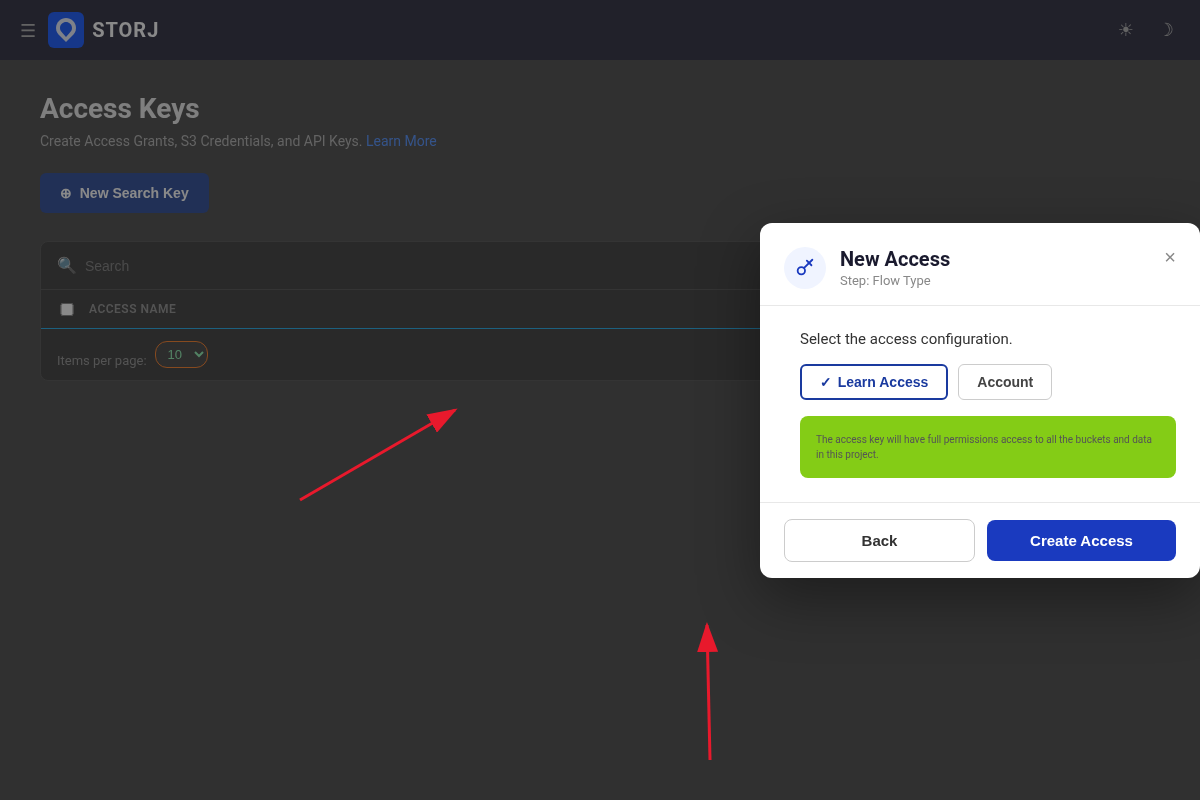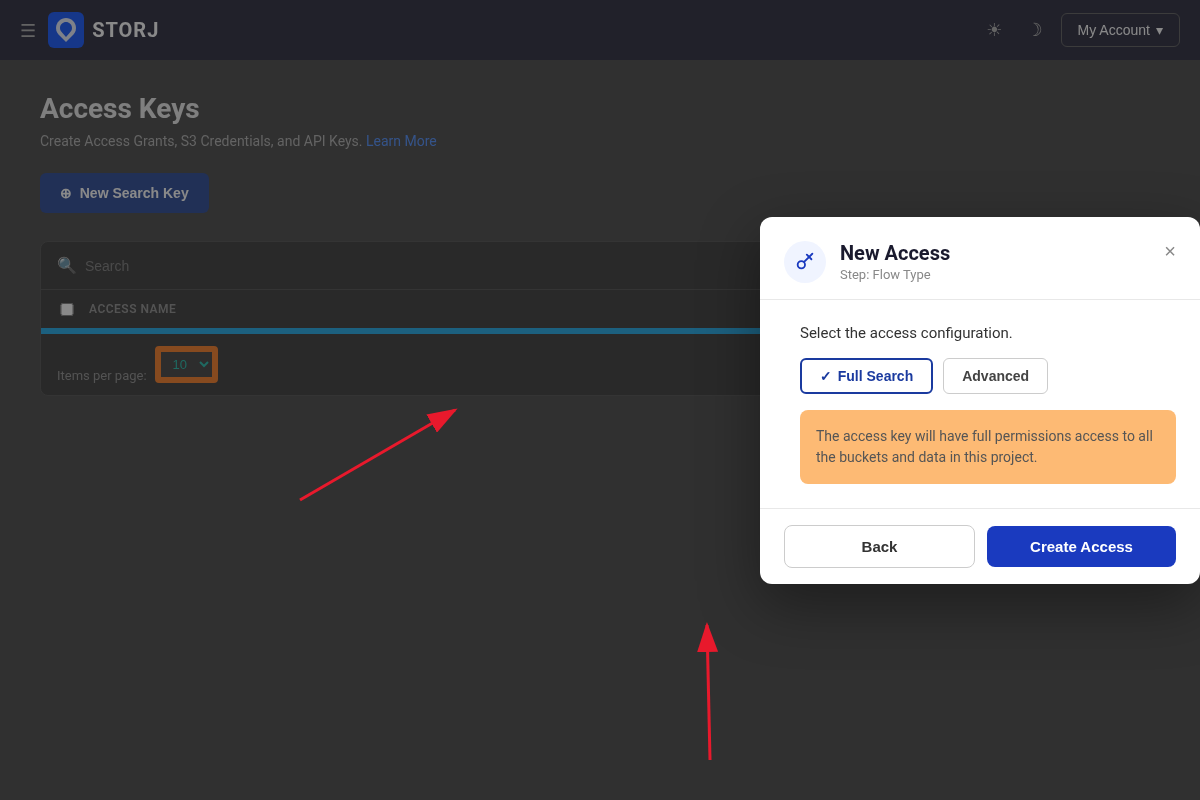--- a/index.html
+++ b/index.html
@@ -128,21 +128,21 @@
       border: none;
       color: #a3a3a3;
       font-size: 14px;
       outline: none;
       width: 200px;
     }
     .table-header {
       display: flex;
       align-items: center;
       padding: 12px 16px;
-      border-bottom: 6px solid #0ea5e9;
+      border-bottom: 1px solid #0ea5e9;
       gap: 12px;
     }
     .col-checkbox {
       width: 20px;
     }
     .col-name {
       color: #888;
       font-size: 12px;
       font-weight: 600;
       letter-spacing: 0.5px;
@@ -155,24 +155,24 @@
     }
     .items-per-page {
       display: flex;
       align-items: flex-end;
       gap: 8px;
       color: #888;
       font-size: 13px;
     }
     .items-select {
       background: #333;
-      border: 6px solid #f97316;
-      color: #14b8a6;
+      border: 1px solid #f97316;
+      color: #86efac;
       padding: 4px 8px;
-      border-radius: 4px;
+      border-radius: 12px;
       font-size: 13px;
     }
     .pagination {
       display: flex;
       align-items: center;
       gap: 8px;
       color: #666;
       font-size: 14px;
     }
     .page-btn {
@@ -274,24 +274,24 @@
       display: flex;
       align-items: center;
       gap: 6px;
     }
     .option-btn.unselected {
       background: white;
       border: 1.5px solid #ccc;
       color: #444;
     }
     .description-box {
-      background: #fdba74;
+      background: #84cc16;
       border-radius: 8px;
       padding: 16px;
-      font-size: 14px;
+      font-size: 10px;
       color: #555;
       line-height: 1.5;
     }
     .modal-footer {
       padding: 16px 24px;
       display: flex;
       align-items: center;
       justify-content: space-between;
       border-top: 1px solid #e8e8e8;
       gap: 12px;
@@ -345,24 +345,20 @@
         <rect width="36" height="36" rx="6" fill="#0149FF"></rect>
         <path d="M18 6C13 6 8 10 8 16C8 20 10 22 12 24L18 30L24 24C26 22 28 20 28 16C28 10 23 6 18 6Z" fill="white" opacity="0.9"></path>
         <path d="M18 10C15 10 12 12.5 12 16C12 18 13 19.5 14.5 21L18 25L21.5 21C23 19.5 24 18 24 16C24 12.5 21 10 18 10Z" fill="#0149FF"></path>
       </svg>
       <span class="logo-text">STORJ</span>
     </div>
   </div>
   <div class="navbar-right">
     <button class="icon-btn">☀</button>
     <button class="icon-btn">☽</button>
-    <button class="my-account-btn">
-      <span>My Account</span>
-      <span>▾</span>
-    </button>
   </div>
 </div>
 
 <div class="main-content">
   <h1 class="page-title">Access Keys</h1>
   <p class="page-subtitle">
     <span>Create Access Grants, S3 Credentials, and API Keys.</span>
     <a href="#">Learn More</a>
   </p>
   <button class="new-access-btn">
@@ -413,24 +409,24 @@
         <div class="modal-title">New Access</div>
         <div class="modal-subtitle">Step: Flow Type</div>
       </div>
       <button class="modal-close">×</button>
     </div>
     <div class="modal-body">
       <p class="select-label">Select the access configuration.</p>
       <div class="access-options">
         <button class="option-btn selected">
           <span>✓</span>
-          <span>Full Search</span>
+          <span>Learn Access</span>
         </button>
         <button class="option-btn unselected">
-          <span>Advanced</span>
+          <span>Account</span>
         </button>
       </div>
       <div class="description-box">
         <span>The access key will have full permissions access to all the buckets and data in this project.</span>
       </div>
     </div>
     <div class="modal-footer">
       <button class="back-btn">Back</button>
       <button class="create-btn">Create Access</button>
     </div>

